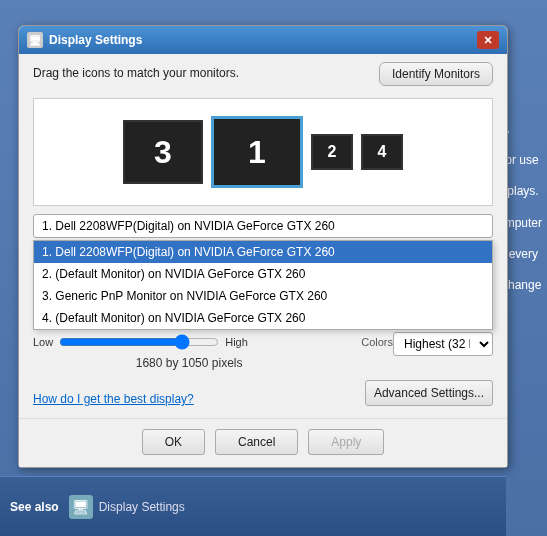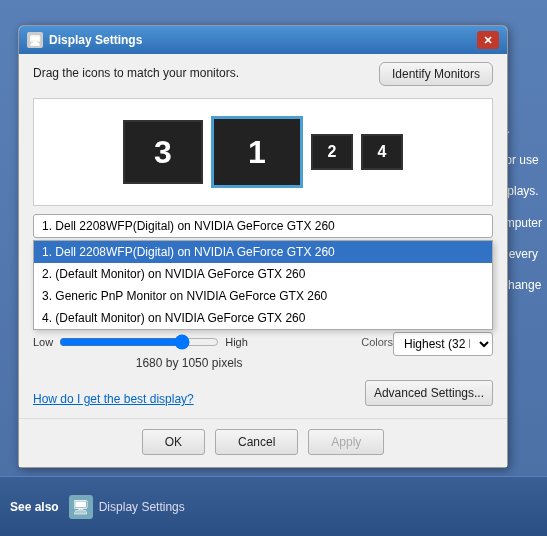--- a/index.html
+++ b/index.html
@@ -322,21 +322,21 @@
     .dialog-btn:disabled {
       color: #aaa;
       cursor: default;
     }
 
     
     .taskbar {
       position: absolute;
       bottom: 0;
       left: 0;
-      width: 547px;
+      width: 506px;
       height: 60px;
       background: linear-gradient(180deg, #3a5f95 0%, #2a4f85 100%);
       display: flex;
       align-items: center;
       padding: 0 10px;
       gap: 10px;
       border-top: 1px solid #5a7fc0;
     }
     .taskbar-section-label {
       color: #fff;

